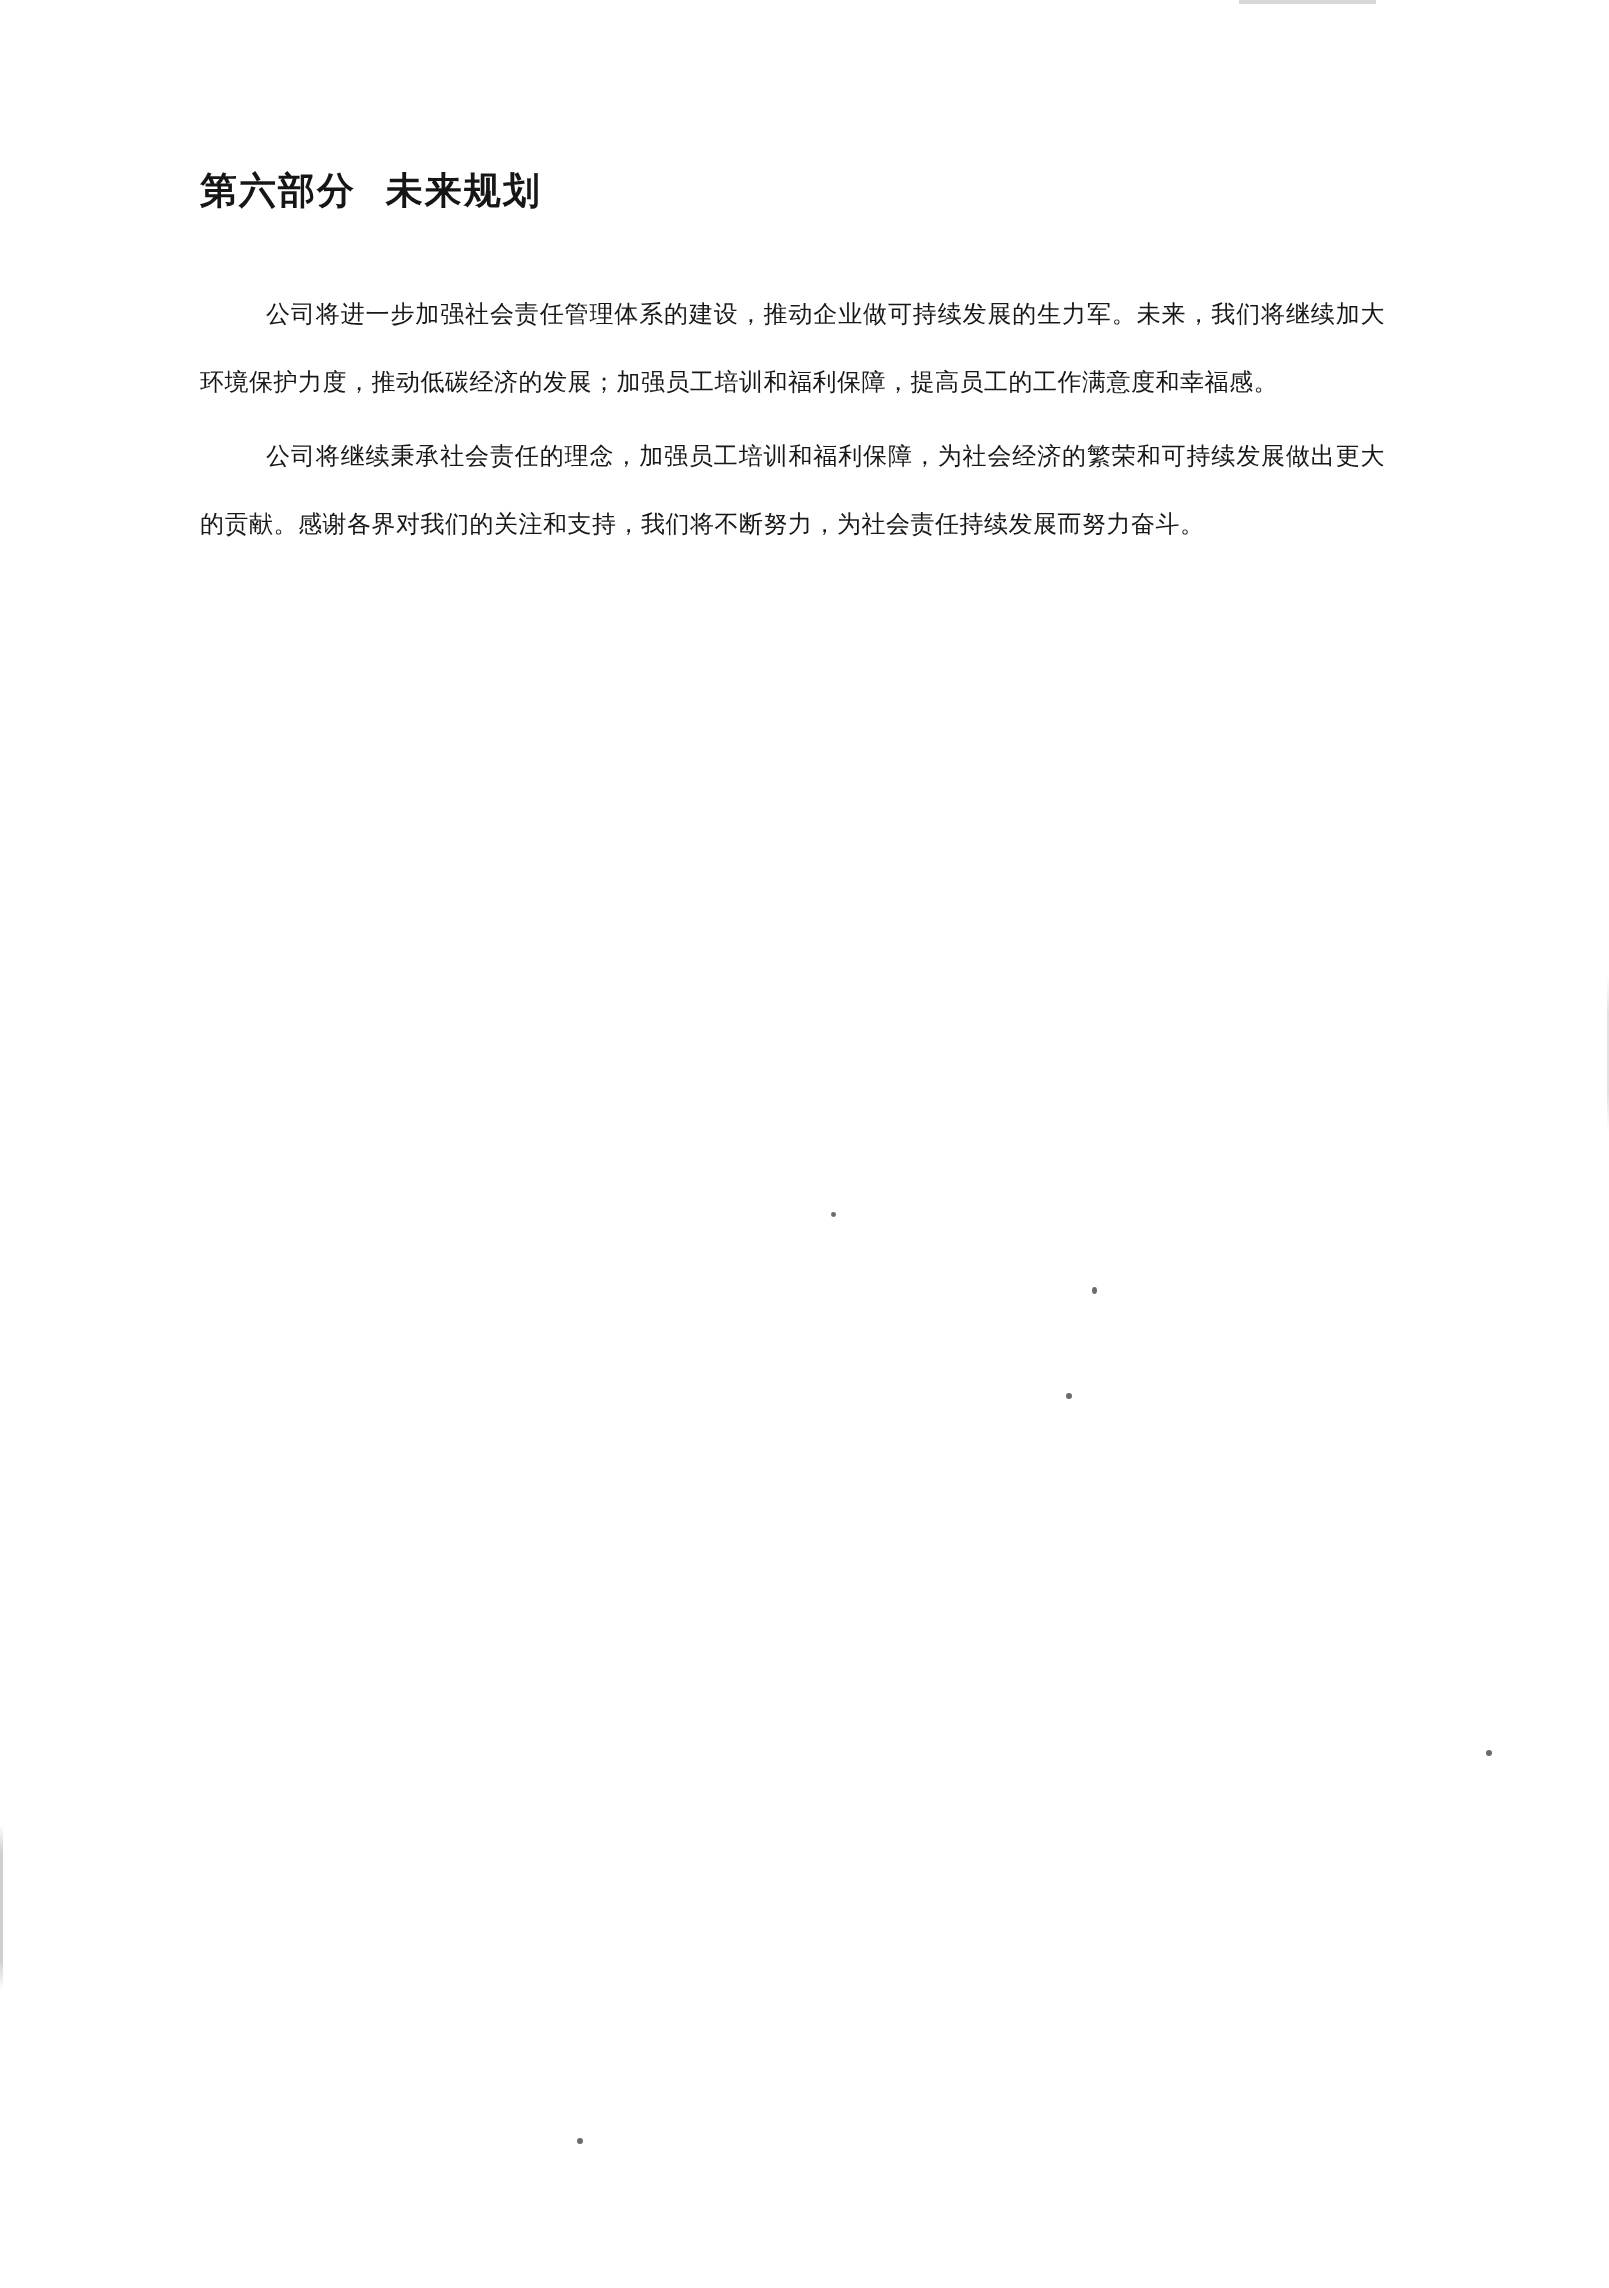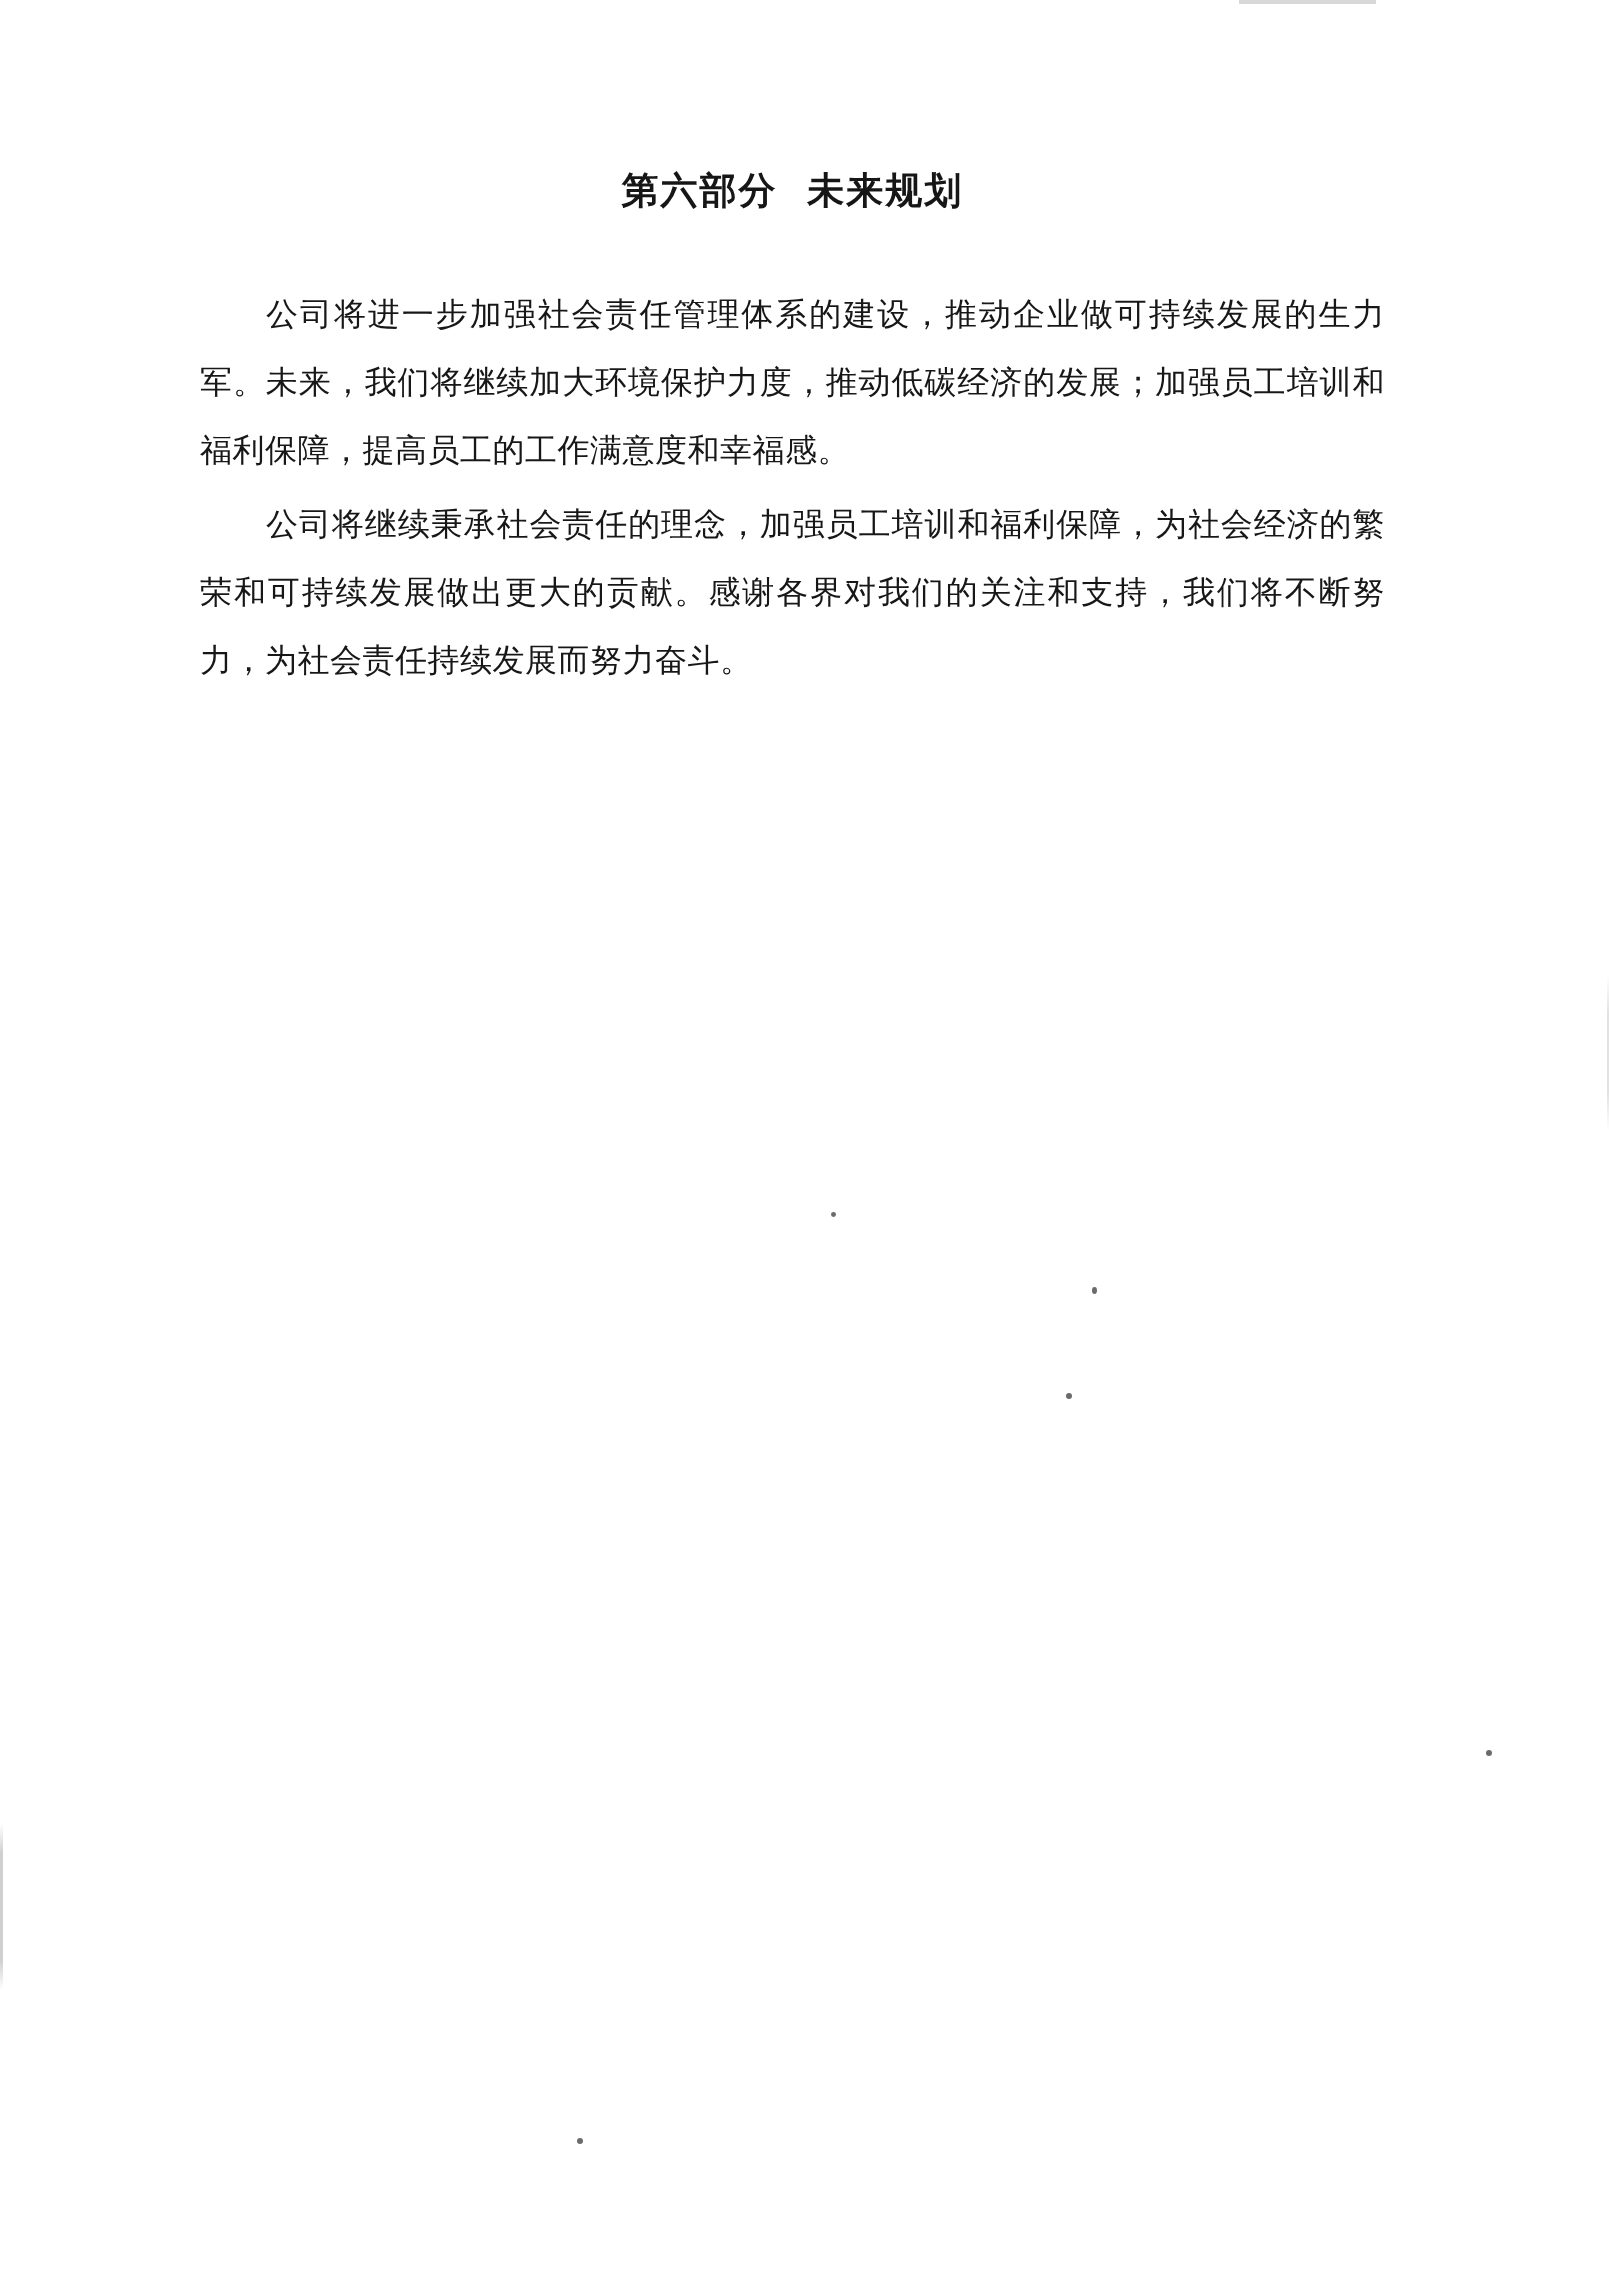--- a/index.html
+++ b/index.html
@@ -64,33 +64,32 @@
   }
 
   .content {
     position: absolute;
     left: 200px;
     top: 166px;
     width: 1185px;
   }
 
   .doc-heading {
-    text-align: center;
     font-family: "DejaVu Sans", "Liberation Sans", sans-serif;
     font-weight: bold;
     font-size: 37px;
     letter-spacing: 2px;
     color: #161616;
     margin: 0 0 64px 0;
     white-space: pre;
   }
 
   .doc-paragraph {
     font-family: "DejaVu Sans", "Liberation Sans", sans-serif;
-    font-size: 32px;
+    font-size: 24px;
     line-height: 68px;
     color: #171717;
     text-align: justify;
     text-justify: inter-ideograph;
     text-indent: 66px;
     margin: 0 0 5.9px 0;
     letter-spacing: 0.5px;
   }
 
   .doc-paragraph:last-child {

